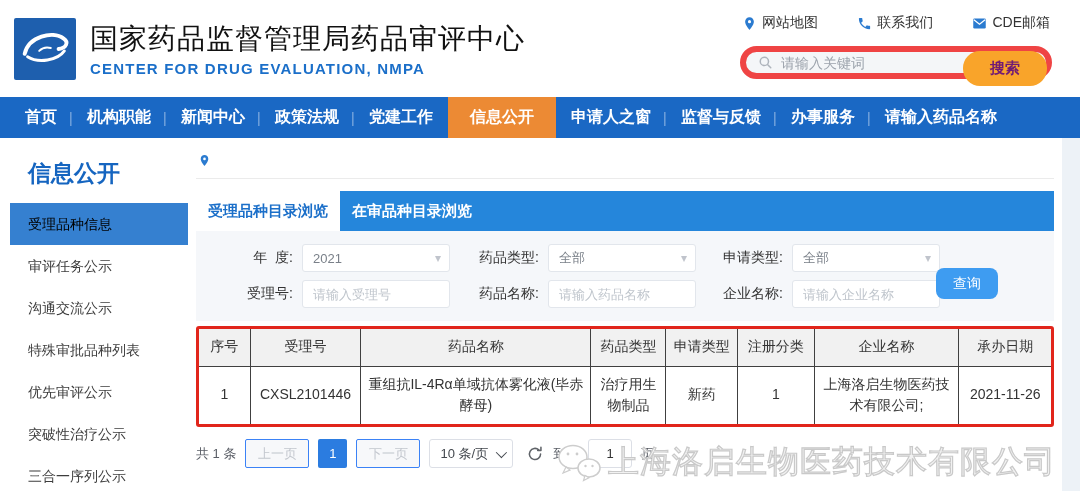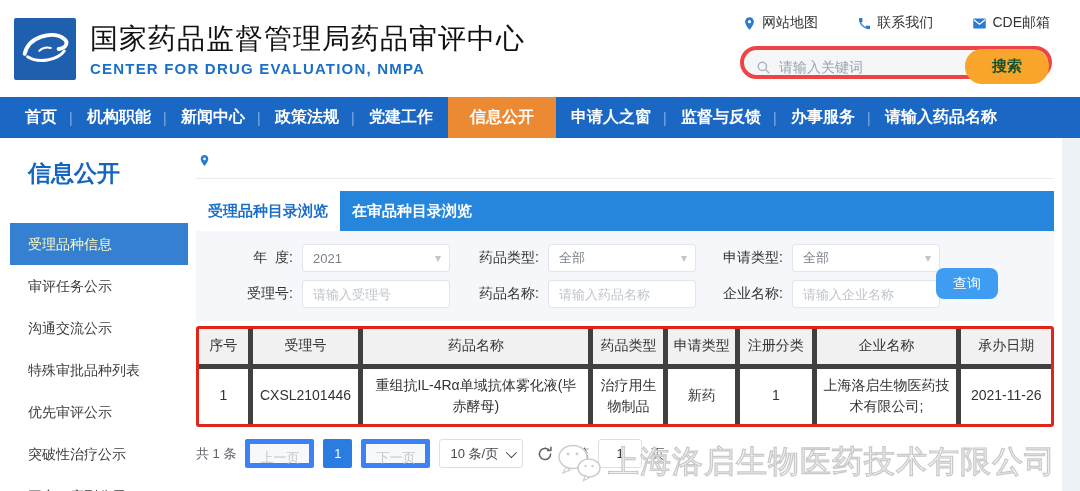--- a/index.html
+++ b/index.html
@@ -8,41 +8,41 @@
 
   
   .header { height:97px; background:#fff; display:flex; align-items:center; position:relative; }
   .logo { width:62px; height:62px; background:#1E5FAE; margin:0 14px 0 14px; border-radius:2px; display:flex; align-items:center; justify-content:center; }
   .brand .cn { font-size:28px; font-weight:normal; color:#111; letter-spacing:1px; line-height:1.25; }
   .brand .en { font-size:15px; font-weight:bold; color:#1B6FC9; letter-spacing:1.2px; margin-top:4px; }
   .header-right { position:absolute; right:28px; top:14px; width:312px; }
   .quick-links { display:flex; justify-content:space-between; margin-bottom:14px; padding:0 2px; }
   .quick-link { display:flex; align-items:center; gap:5px; font-size:14px; color:#333; cursor:pointer; }
   .quick-link svg { width:15px; height:15px; }
-  .searchbar { height:33px; background:#F4F6F8; border:4px solid #ef4444; border-radius:17px; display:flex; align-items:flex-end; padding-left:12px; position:relative; }
+  .searchbar { height:33px; background:#F4F6F8; border:6px solid #ef4444; border-radius:17px; display:flex; align-items:center; padding-left:12px; position:relative; }
   .searchbar input { border:none; outline:none; background:transparent; font-size:14px; color:#333; width:160px; margin-left:8px; font-family:inherit; }
   .searchbar input::placeholder { color:#9CA3AC; }
-  .search-btn { position:absolute; right:-1px; top:-1px; height:35px; width:84px; background:#F9A42A; border:none; border-radius:17px; color:#14532d; font-size:15px; font-weight:bold; cursor:pointer; font-family:inherit; }
+  .search-btn { position:absolute; right:-1px; top:-1px; height:35px; width:84px; background:#F9A42A; border:none; border-radius:17px; color:#701a75; font-size:15px; font-weight:bold; cursor:pointer; font-family:inherit; }
 
   
   .nav { height:41px; background:#1A68C4; display:flex; align-items:stretch; padding-left:10px; }
   .nav-item { display:flex; align-items:center; padding:0 15px; color:#fff; font-size:16px; font-weight:bold; cursor:pointer; position:relative; }
   .nav-item + .nav-item::before { content:"|"; color:rgba(255,255,255,.45); position:absolute; left:-3px; font-weight:normal; font-size:14px; }
   .nav-item.active { background:#EC8A34; padding:0 22px; }
   .nav-item.active::before { content:""; }
   .nav-item.active + .nav-item::before { content:""; }
 
   
   .body-area { display:flex; height:353px; position:relative; }
   .right-strip { position:absolute; top:0; right:0; width:18px; height:100%; background:#EDF2F7; }
 
   .sidebar { width:178px; margin-left:10px; flex:none; }
   .sidebar-title { font-size:23px; font-weight:bold; color:#1565C0; padding:20px 0 14px 18px; }
   .side-item { height:42px; line-height:42px; padding-left:18px; font-size:14px; color:#3d3d3d; cursor:pointer; }
-  .side-item.active { background:#3580D0; color:#fef9c3;margin-top:20px; }
+  .side-item.active { background:#3580D0; color:#000000; }
 
   .content { flex:1; margin:0 26px 0 8px; position:relative; }
 
   .breadcrumb { display:flex; align-items:center; gap:6px; padding:16px 0 11px 2px; font-size:14px; color:#333; border-bottom:1px solid #EBEBEB; }
   .breadcrumb svg { width:13px; height:13px; }
 
   .tabbar { margin-top:12px; height:40px; background:#2586DB; display:flex; }
   .tab { width:144px; text-align:center; line-height:40px; font-size:15px; font-weight:bold; color:#fff; cursor:pointer; }
   .tab.active { background:#fff; color:#1B6FC9; }
 
@@ -53,27 +53,27 @@
   .fselect, .finput { height:28px; background:#fff; border:1px solid #E2E6EC; border-radius:3px; font-size:13px; }
   .fselect { display:flex; align-items:center; justify-content:space-between; padding:0 8px 0 10px; color:#7A8089; cursor:pointer; }
   .fselect::after { content:"▾"; color:#C0C4CC; font-size:12px; }
   .finput { width:100%; padding:0 10px; outline:none; color:#333; font-family:inherit; }
   .finput::placeholder { color:#BFC5CC; }
   .query-btn { position:absolute; right:56px; top:37px; width:62px; height:31px; background:#3E9CF1; color:#fff; border:none; border-radius:8px; font-size:14px; cursor:pointer; font-family:inherit; }
 
   
   .table-wrap { margin-top:5px; border:3px solid #E1251B; border-radius:3px; background:#fff; }
   table { width:100%; border-collapse:collapse; border-style:hidden; }
-  th, td { border:5px solid #404040; text-align:center; font-size:14px; color:#333; }
+  th, td { border:1px solid #404040; text-align:center; font-size:14px; color:#333; }
   th { background:#F1F1F1; height:37px; font-weight:normal; }
   td { height:58px; padding:4px 6px; line-height:1.55; }
 
   
   .pager { display:flex; align-items:center; gap:9px; margin-top:12px; font-size:13px; color:#5A5E66; }
-  .pg-btn { min-width:64px; height:29px; line-height:27px; text-align:center; background:#F7F8FA; border:5px solid #3b82f6; border-radius:2px; color:#C3C7CE; cursor:default; padding:0 10px; }
+  .pg-btn { min-width:64px; height:29px; line-height:27px; text-align:center; background:#F7F8FA; border:1px solid #3b82f6; border-radius:2px; color:#C3C7CE; cursor:default; padding:0 10px; }
   .pg-num { width:29px; height:29px; line-height:29px; text-align:center; background:#2B7CE0; color:#fff; border-radius:2px; cursor:pointer; }
   .pg-size { height:29px; border:1px solid #DCDFE6; border-radius:3px; background:#fff; display:flex; align-items:center; gap:8px; padding:0 8px 0 10px; color:#43484E; cursor:pointer; }
   .chev { width:8px; height:8px; border-right:1.6px solid #43484E; border-bottom:1.6px solid #43484E; transform:rotate(45deg) translateY(-2px); }
   .refresh { width:18px; height:18px; margin-left:4px; cursor:pointer; }
   .goto-input { width:44px; height:29px; border:1px solid #DCDFE6; border-radius:3px; text-align:center; font-size:13px; color:#333; outline:none; font-family:inherit; }
 
   
   .watermark { position:absolute; right:-2px; bottom:8px; display:flex; align-items:flex-end; gap:4px; pointer-events:none; z-index:5; }
   .watermark .wm-text { font-size:31px; letter-spacing:1px; color:#f2f2f2; -webkit-text-stroke:1.2px #C9C9C9; white-space:nowrap; }
   .watermark svg { width:48px; height:40px; }

